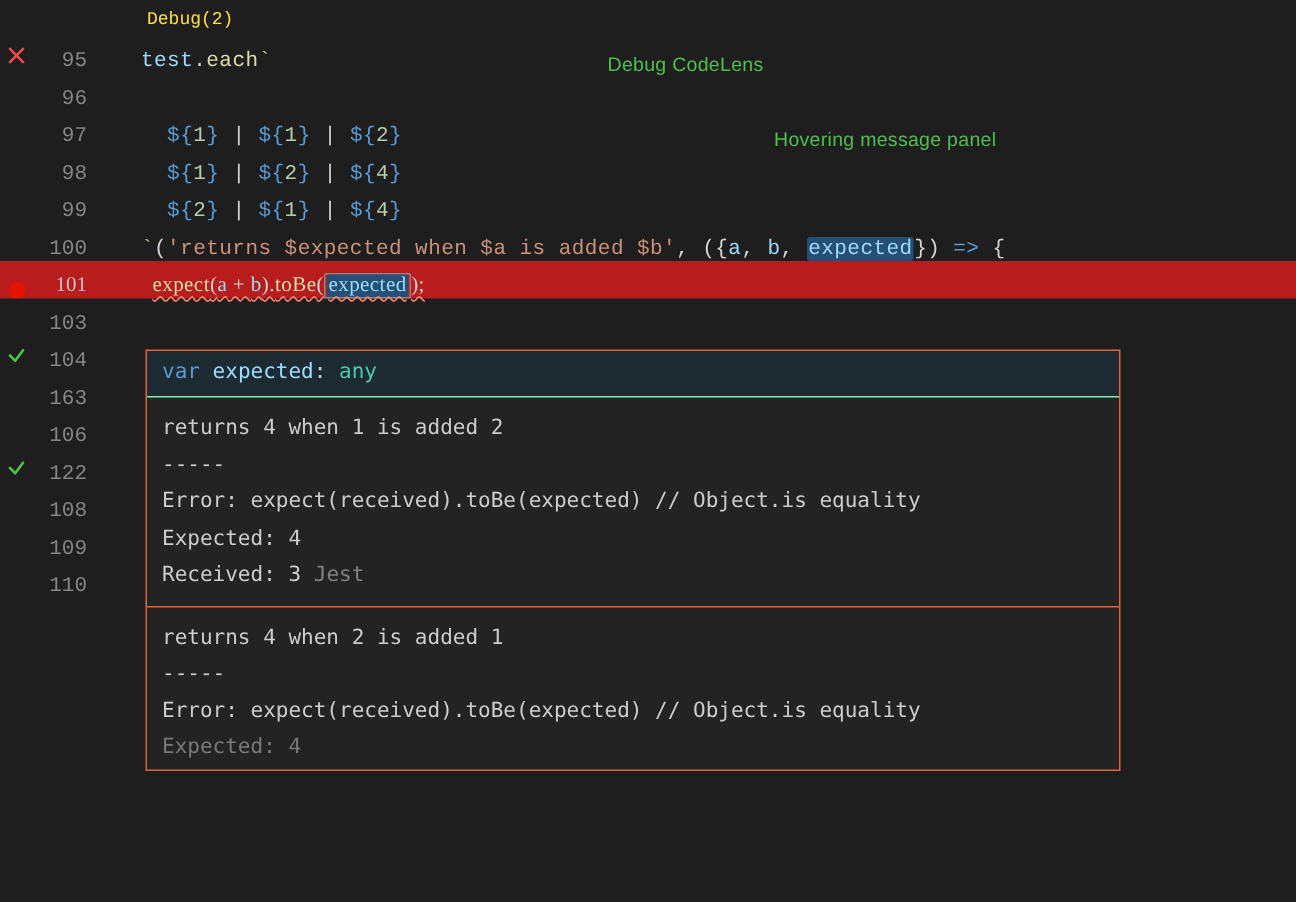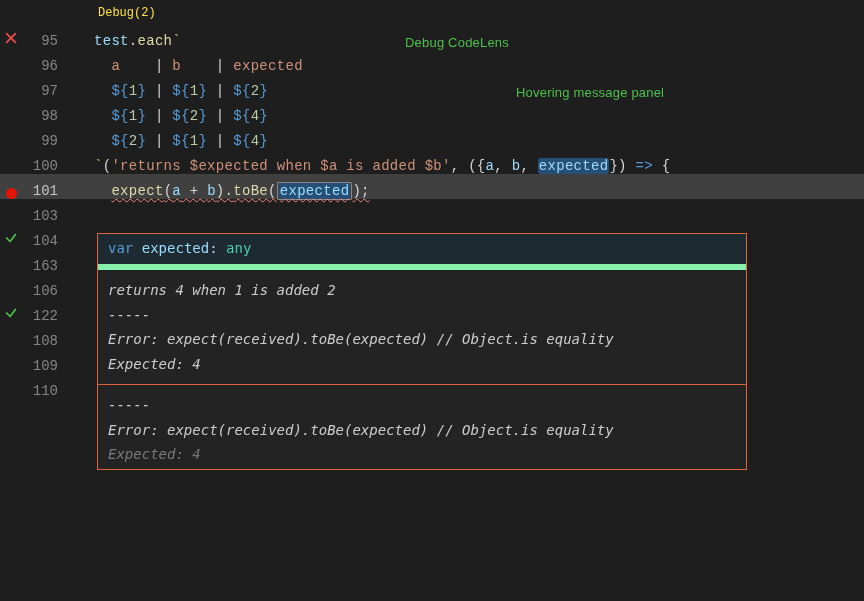--- a/index.html
+++ b/index.html
@@ -44,21 +44,22 @@
       padding-right: 12px;
       font-size: 14px;
     }
     .line-number.active { color: #c6c6c6; }
     .code-content {
       padding-left: 24px;
       white-space: pre;
       letter-spacing: 0.3px;
     }
     .line.current {
-      background: #404040;
+      background: #b91c1c;
+      font-family: Liberation Serif, serif;
     }
     
     .pp { color: #9cdcfe; }
     .mf { color: #dcdcaa; }
     .pt { color: #d7ba7d; }
     .str { color: #ce9178; }
     .tpl { color: #569cd6; }
     .num { color: #b5cea8; }
     .punc { color: #d4d4d4; }
     .pipe { color: #d4d4d4; }
@@ -90,30 +91,29 @@
       width: 650px;
       border: 1px solid #e0633a;
       background: #232323;
       font-family: Menlo, Monaco, monospace;
       font-size: 14px;
       color: #cccccc;
       z-index: 5;
     }
     .hover-head {
       background: #1d2a32;
-      border-bottom: 6px solid #86efac;
+      border-bottom: 1px solid #86efac;
       padding: 6px 10px 8px 10px;
     }
     .hover-head .kw { color: #569cd6; }
     .hover-head .vn { color: #9cdcfe; }
     .hover-head .ty { color: #4ec9b0; }
     .hover-section {
       padding: 8px 10px;
       line-height: 1.75;
-      font-style: italic;
     }
     .hover-section.sep { border-bottom: 1px solid #e0633a; }
     .faded { color: #808080; }
     
     .annotation {
       position: absolute;
       color: #4ec04e;
       font-size: 13px;
       font-family: -apple-system, sans-serif;
       z-index: 20;
@@ -131,21 +131,20 @@
           <span class="icon-x"><svg viewBox="0 0 16 16">
               <path d="M3 3 L13 13 M13 3 L3 13" stroke="#f14c4c" stroke-width="2" fill="none" stroke-linecap="round"></path>
             </svg></span>
         </div>
         <div class="line-number">95</div>
         <div class="code-content"><span class="pp">test</span><span class="punc">.</span><span class="mf">each</span><span class="pt">`</span></div>
       </div>
       <div class="line">
         <div class="gutter-icon"></div>
         <div class="line-number">96</div>
-        <div class="code-content"><span>  </span><span class="str">a    </span><span class="pipe">|</span><span class="str"> b    </span><span class="pipe">|</span><span class="str"> expected</span></div>
       </div>
       <div class="line">
         <div class="gutter-icon"></div>
         <div class="line-number">97</div>
         <div class="code-content"><span>  </span><span class="tpl">${</span><span class="num">1</span><span class="tpl">}</span><span class="str"> </span><span class="pipe">|</span><span class="str"> </span><span class="tpl">${</span><span class="num">1</span><span class="tpl">}</span><span class="str"> </span><span class="pipe">|</span><span class="str"> </span><span class="tpl">${</span><span class="num">2</span><span class="tpl">}</span></div>
       </div>
       <div class="line">
         <div class="gutter-icon"></div>
         <div class="line-number">98</div>
         <div class="code-content"><span>  </span><span class="tpl">${</span><span class="num">1</span><span class="tpl">}</span><span class="str"> </span><span class="pipe">|</span><span class="str"> </span><span class="tpl">${</span><span class="num">2</span><span class="tpl">}</span><span class="str"> </span><span class="pipe">|</span><span class="str"> </span><span class="tpl">${</span><span class="num">4</span><span class="tpl">}</span></div>
@@ -222,22 +221,24 @@
   <div class="hover-head">
     <span class="kw">var</span>
     <span class="vn">expected</span><span>: </span><span class="ty">any</span>
   </div>
   <div class="hover-section sep">
     <div>returns 4 when 1 is added 2</div>
     <div>-----</div>
     <div>Error: expect(received).toBe(expected) // Object.is equality</div>
     <div></div>
     <div>Expected: 4</div>
+    <div><span>Received: 3 </span><span class="faded">Jest</span></div>
   </div>
   <div class="hover-section">
+    <div>returns 4 when 2 is added 1</div>
     <div>-----</div>
     <div>Error: expect(received).toBe(expected) // Object.is equality</div>
     <div></div>
     <div style="opacity:0.5; margin-bottom:-6px;">Expected: 4</div>
   </div>
 </div>
 
 <div class="annotation" style="left:405px; top:35px;">Debug CodeLens</div>
 <div class="annotation" style="left:492px; top:85px;margin-left:24px;">Hovering message panel</div>
 

